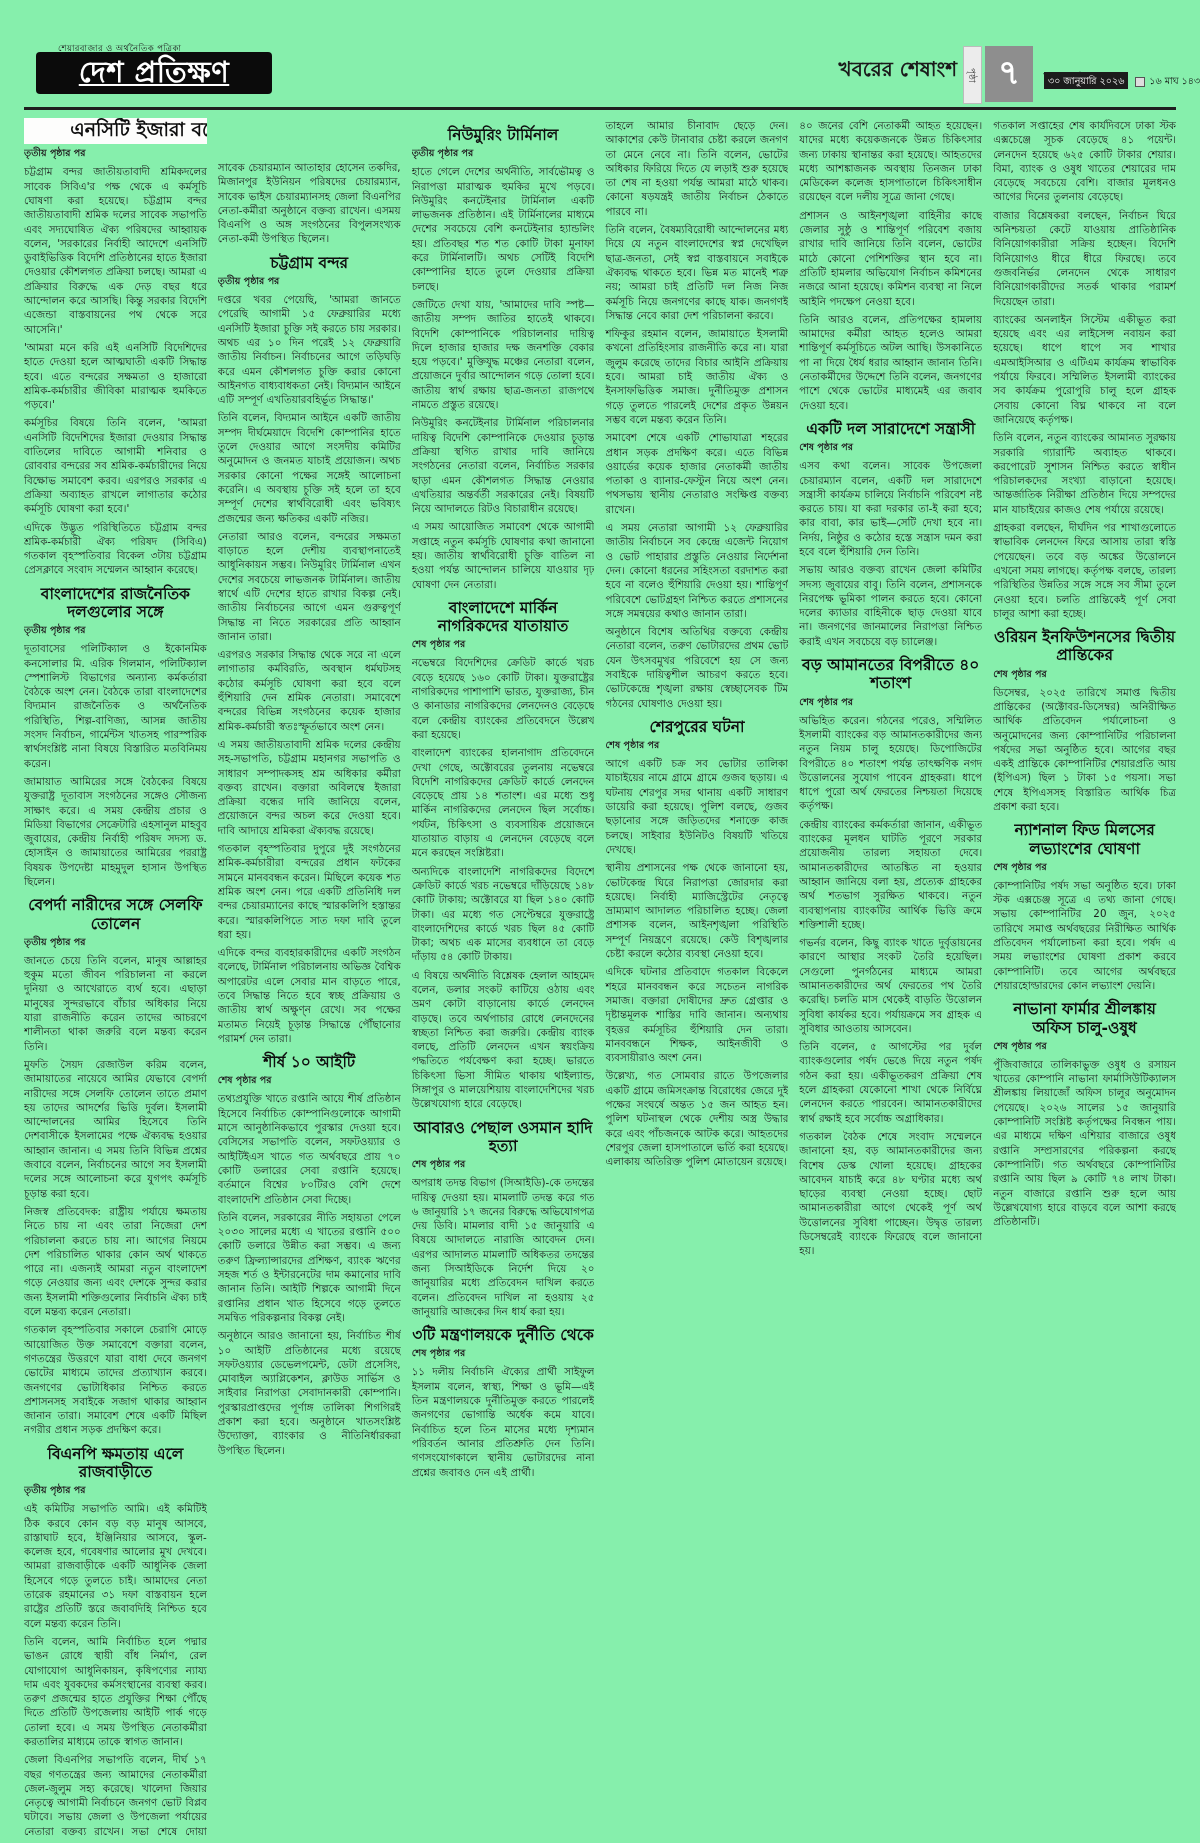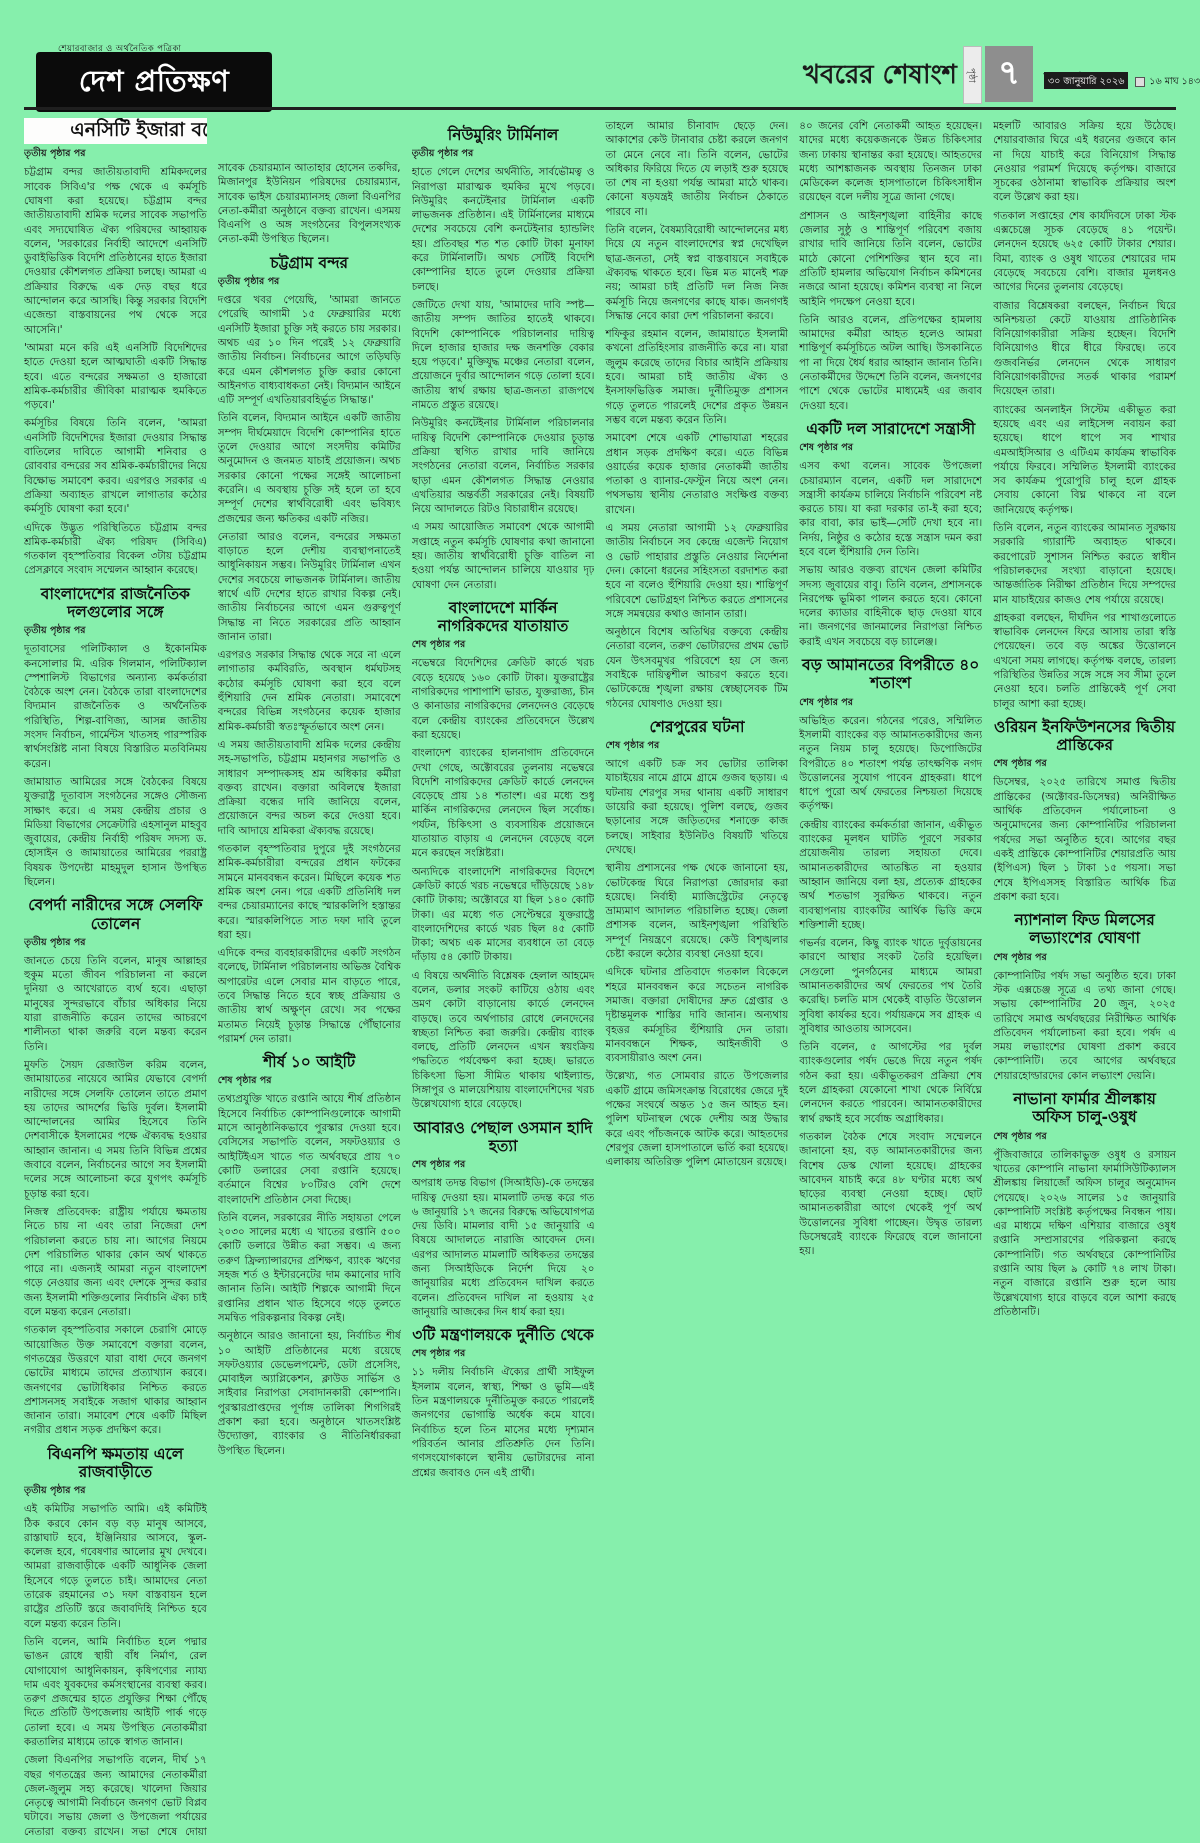--- a/index.html
+++ b/index.html
@@ -6,25 +6,25 @@
   body{
     width:1200px;height:1843px;background:#ffffff;
     font-family:"DejaVu Sans","Liberation Sans",sans-serif;color:#141414;
   }
   .page{position:relative;width:1200px;height:1843px;overflow:hidden;background:#86efac;}
 
   
   .hdr{position:absolute;top:0;left:0;right:0;height:112px;}
   .tagline{position:absolute;left:58px;top:42px;font-size:8.5px;letter-spacing:.4px;color:#222;}
   .logo-box{
-    position:absolute;left:36px;top:52px;width:236px;height:60px;background:#0b0b0b;color:#fff;
+    position:absolute;left:36px;top:52px;width:236px;height:42px;background:#0b0b0b;color:#fff;
     display:flex;align-items:center;justify-content:center;font-weight:bold;font-size:29px;
-    border-radius:4px;letter-spacing:.5px;
+    border-radius:4px;letter-spacing:.5px;text-decoration:underline;
   }
-  .section-title{position:absolute;left:742px;top:54px;width:215px;text-align:right;font-size:26px;font-weight:bold;color:#1a1a1a;}
+  .section-title{position:absolute;left:742px;top:54px;width:215px;text-align:right;font-size:20px;font-weight:bold;color:#1a1a1a;}
   .page-word{
     position:absolute;left:963px;top:46px;width:17px;height:56px;background:#ececec;border:1px solid #bbb;
     writing-mode:vertical-rl;text-orientation:mixed;font-size:9px;display:flex;align-items:center;justify-content:center;color:#333;
   }
   .page-num{
     position:absolute;left:985px;top:46px;width:48px;height:56px;background:#8e8e8e;color:#fff;
     display:flex;align-items:center;justify-content:center;font-size:34px;font-weight:bold;
   }
   .day{position:absolute;left:1044px;top:66px;font-size:15px;font-weight:bold;color:#111;}
   .dates{position:absolute;left:1044px;top:74px;font-size:9.5px;white-space:nowrap;color:#111;}
@@ -155,21 +155,20 @@
         <div class="para">সভায় আরও বক্তব্য রাখেন জেলা কমিটির সদস্য জুবায়ের বাবু। তিনি বলেন, প্রশাসনকে নিরপেক্ষ ভূমিকা পালন করতে হবে। কোনো দলের ক্যাডার বাহিনীকে ছাড় দেওয়া যাবে না। জনগণের জানমালের নিরাপত্তা নিশ্চিত করাই এখন সবচেয়ে বড় চ্যালেঞ্জ।</div>
         <div class="headline">বড় আমানতের বিপরীতে ৪০ শতাংশ</div>
         <div class="continued">শেষ পৃষ্ঠার পর</div>
         <div class="para">অভিহিত করেন। গঠনের পরেও, সম্মিলিত ইসলামী ব্যাংকের বড় আমানতকারীদের জন্য নতুন নিয়ম চালু হয়েছে। ডিপোজিটের বিপরীতে ৪০ শতাংশ পর্যন্ত তাৎক্ষণিক নগদ উত্তোলনের সুযোগ পাবেন গ্রাহকরা। ধাপে ধাপে পুরো অর্থ ফেরতের নিশ্চয়তা দিয়েছে কর্তৃপক্ষ।</div>
         <div class="para">কেন্দ্রীয় ব্যাংকের কর্মকর্তারা জানান, একীভূত ব্যাংকের মূলধন ঘাটতি পূরণে সরকার প্রয়োজনীয় তারল্য সহায়তা দেবে। আমানতকারীদের আতঙ্কিত না হওয়ার আহ্বান জানিয়ে বলা হয়, প্রত্যেক গ্রাহকের অর্থ শতভাগ সুরক্ষিত থাকবে। নতুন ব্যবস্থাপনায় ব্যাংকটির আর্থিক ভিত্তি ক্রমে শক্তিশালী হচ্ছে।</div>
         <div class="para">গভর্নর বলেন, কিছু ব্যাংক খাতে দুর্বৃত্তায়নের কারণে আস্থার সংকট তৈরি হয়েছিল। সেগুলো পুনর্গঠনের মাধ্যমে আমরা আমানতকারীদের অর্থ ফেরতের পথ তৈরি করেছি। চলতি মাস থেকেই বাড়তি উত্তোলন সুবিধা কার্যকর হবে। পর্যায়ক্রমে সব গ্রাহক এ সুবিধার আওতায় আসবেন।</div>
         <div class="para">তিনি বলেন, ৫ আগস্টের পর দুর্বল ব্যাংকগুলোর পর্ষদ ভেঙে দিয়ে নতুন পর্ষদ গঠন করা হয়। একীভূতকরণ প্রক্রিয়া শেষ হলে গ্রাহকরা যেকোনো শাখা থেকে নির্বিঘ্নে লেনদেন করতে পারবেন। আমানতকারীদের স্বার্থ রক্ষাই হবে সর্বোচ্চ অগ্রাধিকার।</div>
         <div class="para">গতকাল বৈঠক শেষে সংবাদ সম্মেলনে জানানো হয়, বড় আমানতকারীদের জন্য বিশেষ ডেস্ক খোলা হয়েছে। গ্রাহকের আবেদন যাচাই করে ৪৮ ঘণ্টার মধ্যে অর্থ ছাড়ের ব্যবস্থা নেওয়া হচ্ছে। ছোট আমানতকারীরা আগে থেকেই পূর্ণ অর্থ উত্তোলনের সুবিধা পাচ্ছেন। উদ্বৃত্ত তারল্য ডিসেম্বরেই ব্যাংকে ফিরেছে বলে জানানো হয়।</div>
       </div>
       <div class="col">
-        <div class="para">মহলটি আবারও সক্রিয় হয়ে উঠেছে। শেয়ারবাজার ঘিরে এই ধরনের গুজবে কান না দিয়ে যাচাই করে বিনিয়োগ সিদ্ধান্ত নেওয়ার পরামর্শ দিয়েছে কর্তৃপক্ষ। বাজারে সূচকের ওঠানামা স্বাভাবিক প্রক্রিয়ার অংশ বলে উল্লেখ করা হয়।</div>
         <div class="para">গতকাল সপ্তাহের শেষ কার্যদিবসে ঢাকা স্টক এক্সচেঞ্জে সূচক বেড়েছে ৪১ পয়েন্ট। লেনদেন হয়েছে ৬২৫ কোটি টাকার শেয়ার। বিমা, ব্যাংক ও ওষুধ খাতের শেয়ারের দাম বেড়েছে সবচেয়ে বেশি। বাজার মূলধনও আগের দিনের তুলনায় বেড়েছে।</div>
         <div class="para">বাজার বিশ্লেষকরা বলছেন, নির্বাচন ঘিরে অনিশ্চয়তা কেটে যাওয়ায় প্রাতিষ্ঠানিক বিনিয়োগকারীরা সক্রিয় হচ্ছেন। বিদেশি বিনিয়োগও ধীরে ধীরে ফিরছে। তবে গুজবনির্ভর লেনদেন থেকে সাধারণ বিনিয়োগকারীদের সতর্ক থাকার পরামর্শ দিয়েছেন তারা।</div>
         <div class="para">ব্যাংকের অনলাইন সিস্টেম একীভূত করা হয়েছে এবং এর লাইসেন্স নবায়ন করা হয়েছে। ধাপে ধাপে সব শাখার এমআইসিআর ও এটিএম কার্যক্রম স্বাভাবিক পর্যায়ে ফিরবে। সম্মিলিত ইসলামী ব্যাংকের সব কার্যক্রম পুরোপুরি চালু হলে গ্রাহক সেবায় কোনো বিঘ্ন থাকবে না বলে জানিয়েছে কর্তৃপক্ষ।</div>
         <div class="para">তিনি বলেন, নতুন ব্যাংকের আমানত সুরক্ষায় সরকারি গ্যারান্টি অব্যাহত থাকবে। করপোরেট সুশাসন নিশ্চিত করতে স্বাধীন পরিচালকদের সংখ্যা বাড়ানো হয়েছে। আন্তর্জাতিক নিরীক্ষা প্রতিষ্ঠান দিয়ে সম্পদের মান যাচাইয়ের কাজও শেষ পর্যায়ে রয়েছে।</div>
         <div class="para">গ্রাহকরা বলছেন, দীর্ঘদিন পর শাখাগুলোতে স্বাভাবিক লেনদেন ফিরে আসায় তারা স্বস্তি পেয়েছেন। তবে বড় অঙ্কের উত্তোলনে এখনো সময় লাগছে। কর্তৃপক্ষ বলছে, তারল্য পরিস্থিতির উন্নতির সঙ্গে সঙ্গে সব সীমা তুলে নেওয়া হবে। চলতি প্রান্তিকেই পূর্ণ সেবা চালুর আশা করা হচ্ছে।</div>
         <div class="headline">ওরিয়ন ইনফিউশনসের দ্বিতীয় প্রান্তিকের</div>
         <div class="continued">শেষ পৃষ্ঠার পর</div>
         <div class="para">ডিসেম্বর, ২০২৫ তারিখে সমাপ্ত দ্বিতীয় প্রান্তিকের (অক্টোবর-ডিসেম্বর) অনিরীক্ষিত আর্থিক প্রতিবেদন পর্যালোচনা ও অনুমোদনের জন্য কোম্পানিটির পরিচালনা পর্ষদের সভা অনুষ্ঠিত হবে। আগের বছর একই প্রান্তিকে কোম্পানিটির শেয়ারপ্রতি আয় (ইপিএস) ছিল ১ টাকা ১৫ পয়সা। সভা শেষে ইপিএসসহ বিস্তারিত আর্থিক চিত্র প্রকাশ করা হবে।</div>
         <div class="headline">ন্যাশনাল ফিড মিলসের লভ্যাংশের ঘোষণা</div>
         <div class="continued">শেষ পৃষ্ঠার পর</div>

